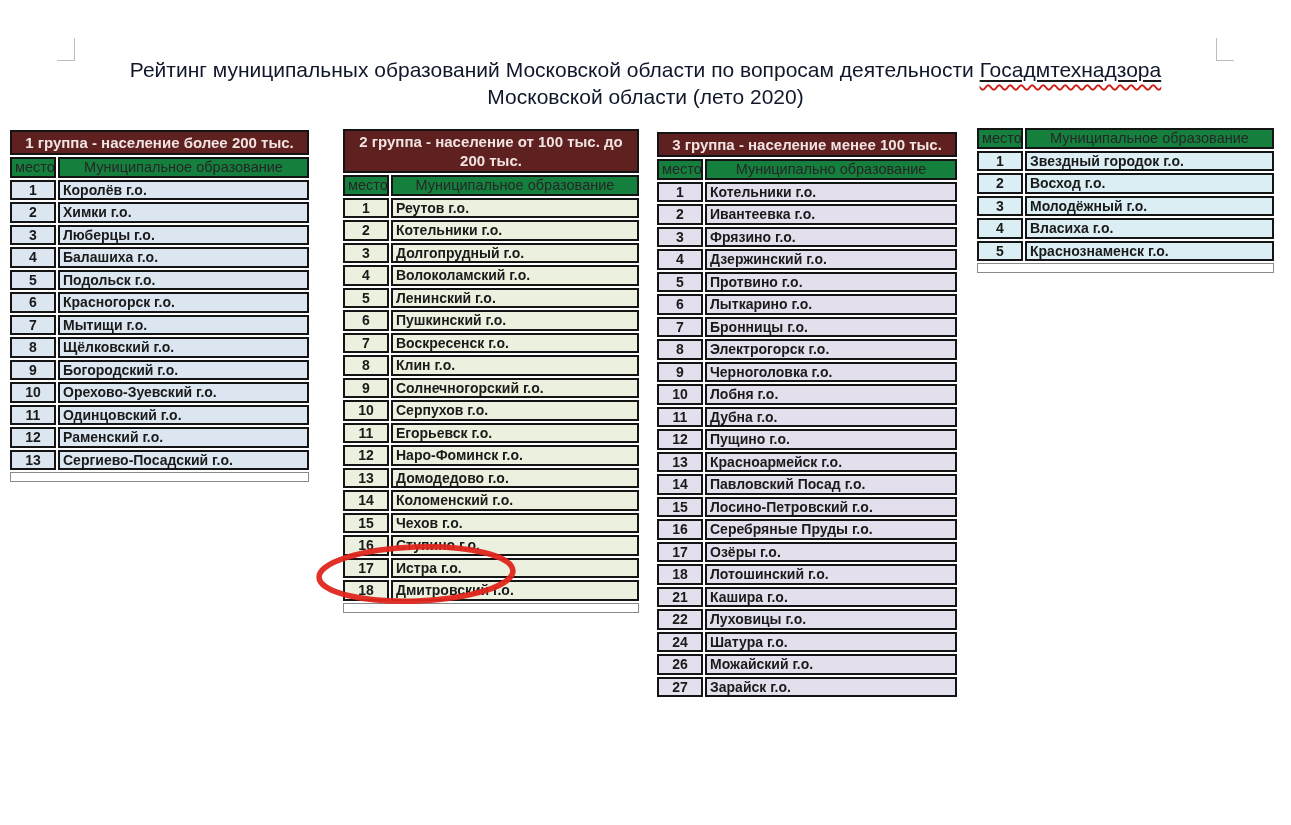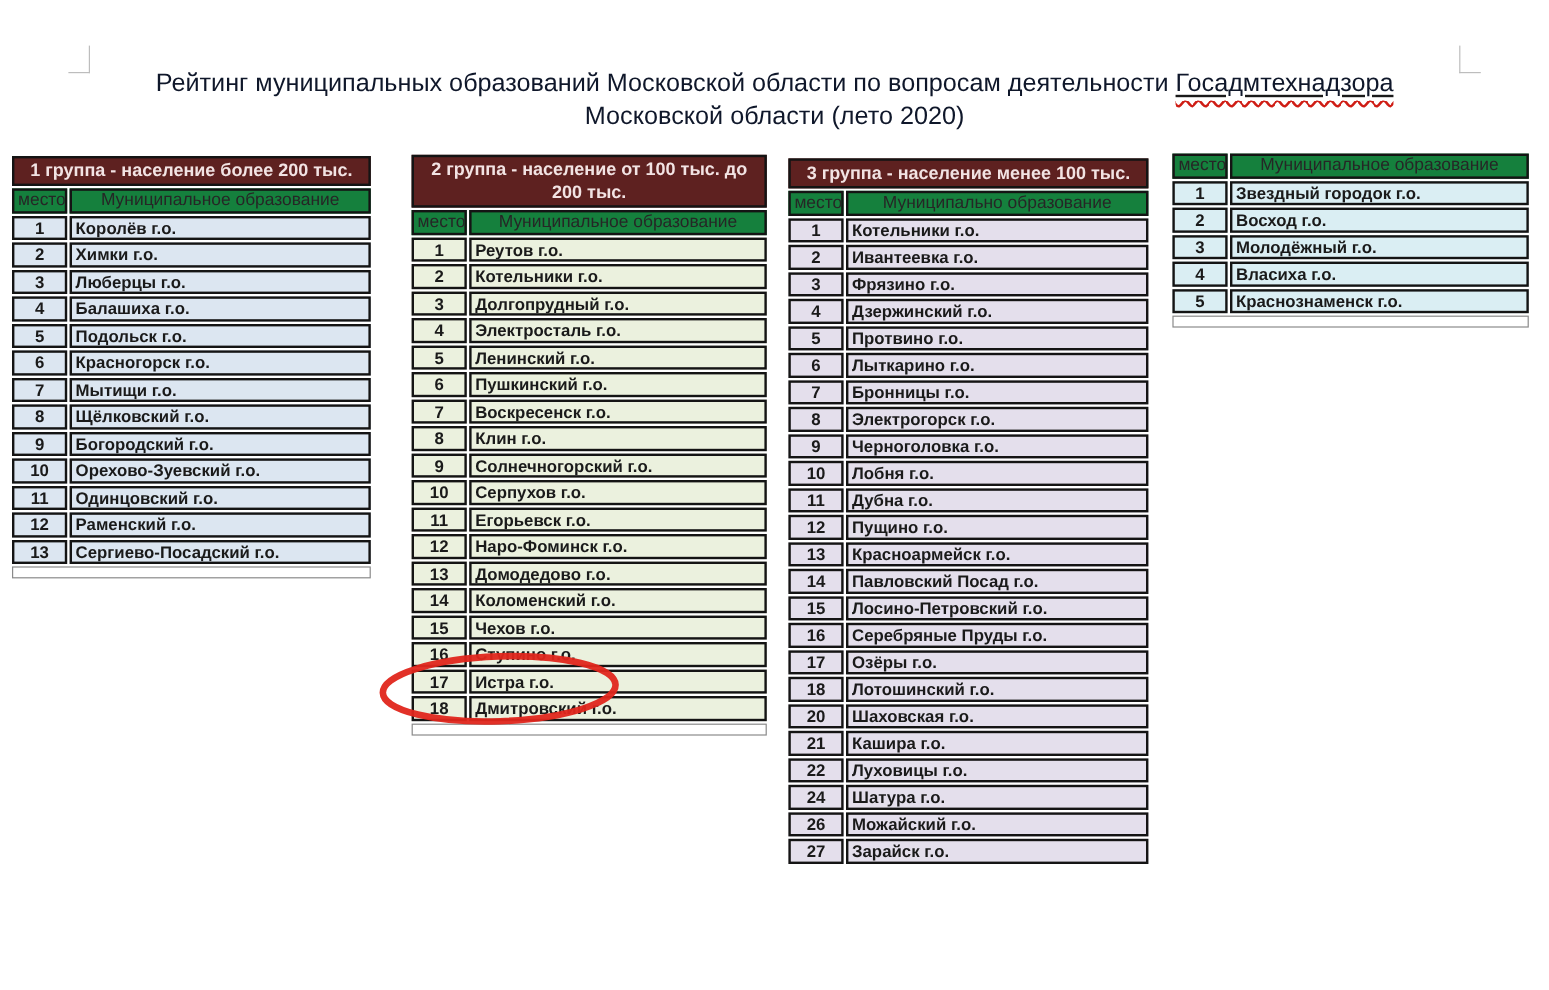--- a/index.html
+++ b/index.html
@@ -167,21 +167,21 @@
         <tr>
           <td class="place">2</td>
           <td class="name">Котельники г.о.</td>
         </tr>
         <tr>
           <td class="place">3</td>
           <td class="name">Долгопрудный г.о.</td>
         </tr>
         <tr>
           <td class="place">4</td>
-          <td class="name">Электросталь г.о.</td>
+          <td class="name">Волоколамский г.о.</td>
         </tr>
         <tr>
           <td class="place">5</td>
           <td class="name">Ленинский г.о.</td>
         </tr>
         <tr>
           <td class="place">6</td>
           <td class="name">Пушкинский г.о.</td>
         </tr>
         <tr>
@@ -323,24 +323,20 @@
         </tr>
         <tr>
           <td class="place">17</td>
           <td class="name">Озёры г.о.</td>
         </tr>
         <tr>
           <td class="place">18</td>
           <td class="name">Лотошинский г.о.</td>
         </tr>
         <tr>
-          <td class="place">20</td>
-          <td class="name">Шаховская г.о.</td>
-        </tr>
-        <tr>
           <td class="place">21</td>
           <td class="name">Кашира г.о.</td>
         </tr>
         <tr>
           <td class="place">22</td>
           <td class="name">Луховицы г.о.</td>
         </tr>
         <tr>
           <td class="place">24</td>
           <td class="name">Шатура г.о.</td>

